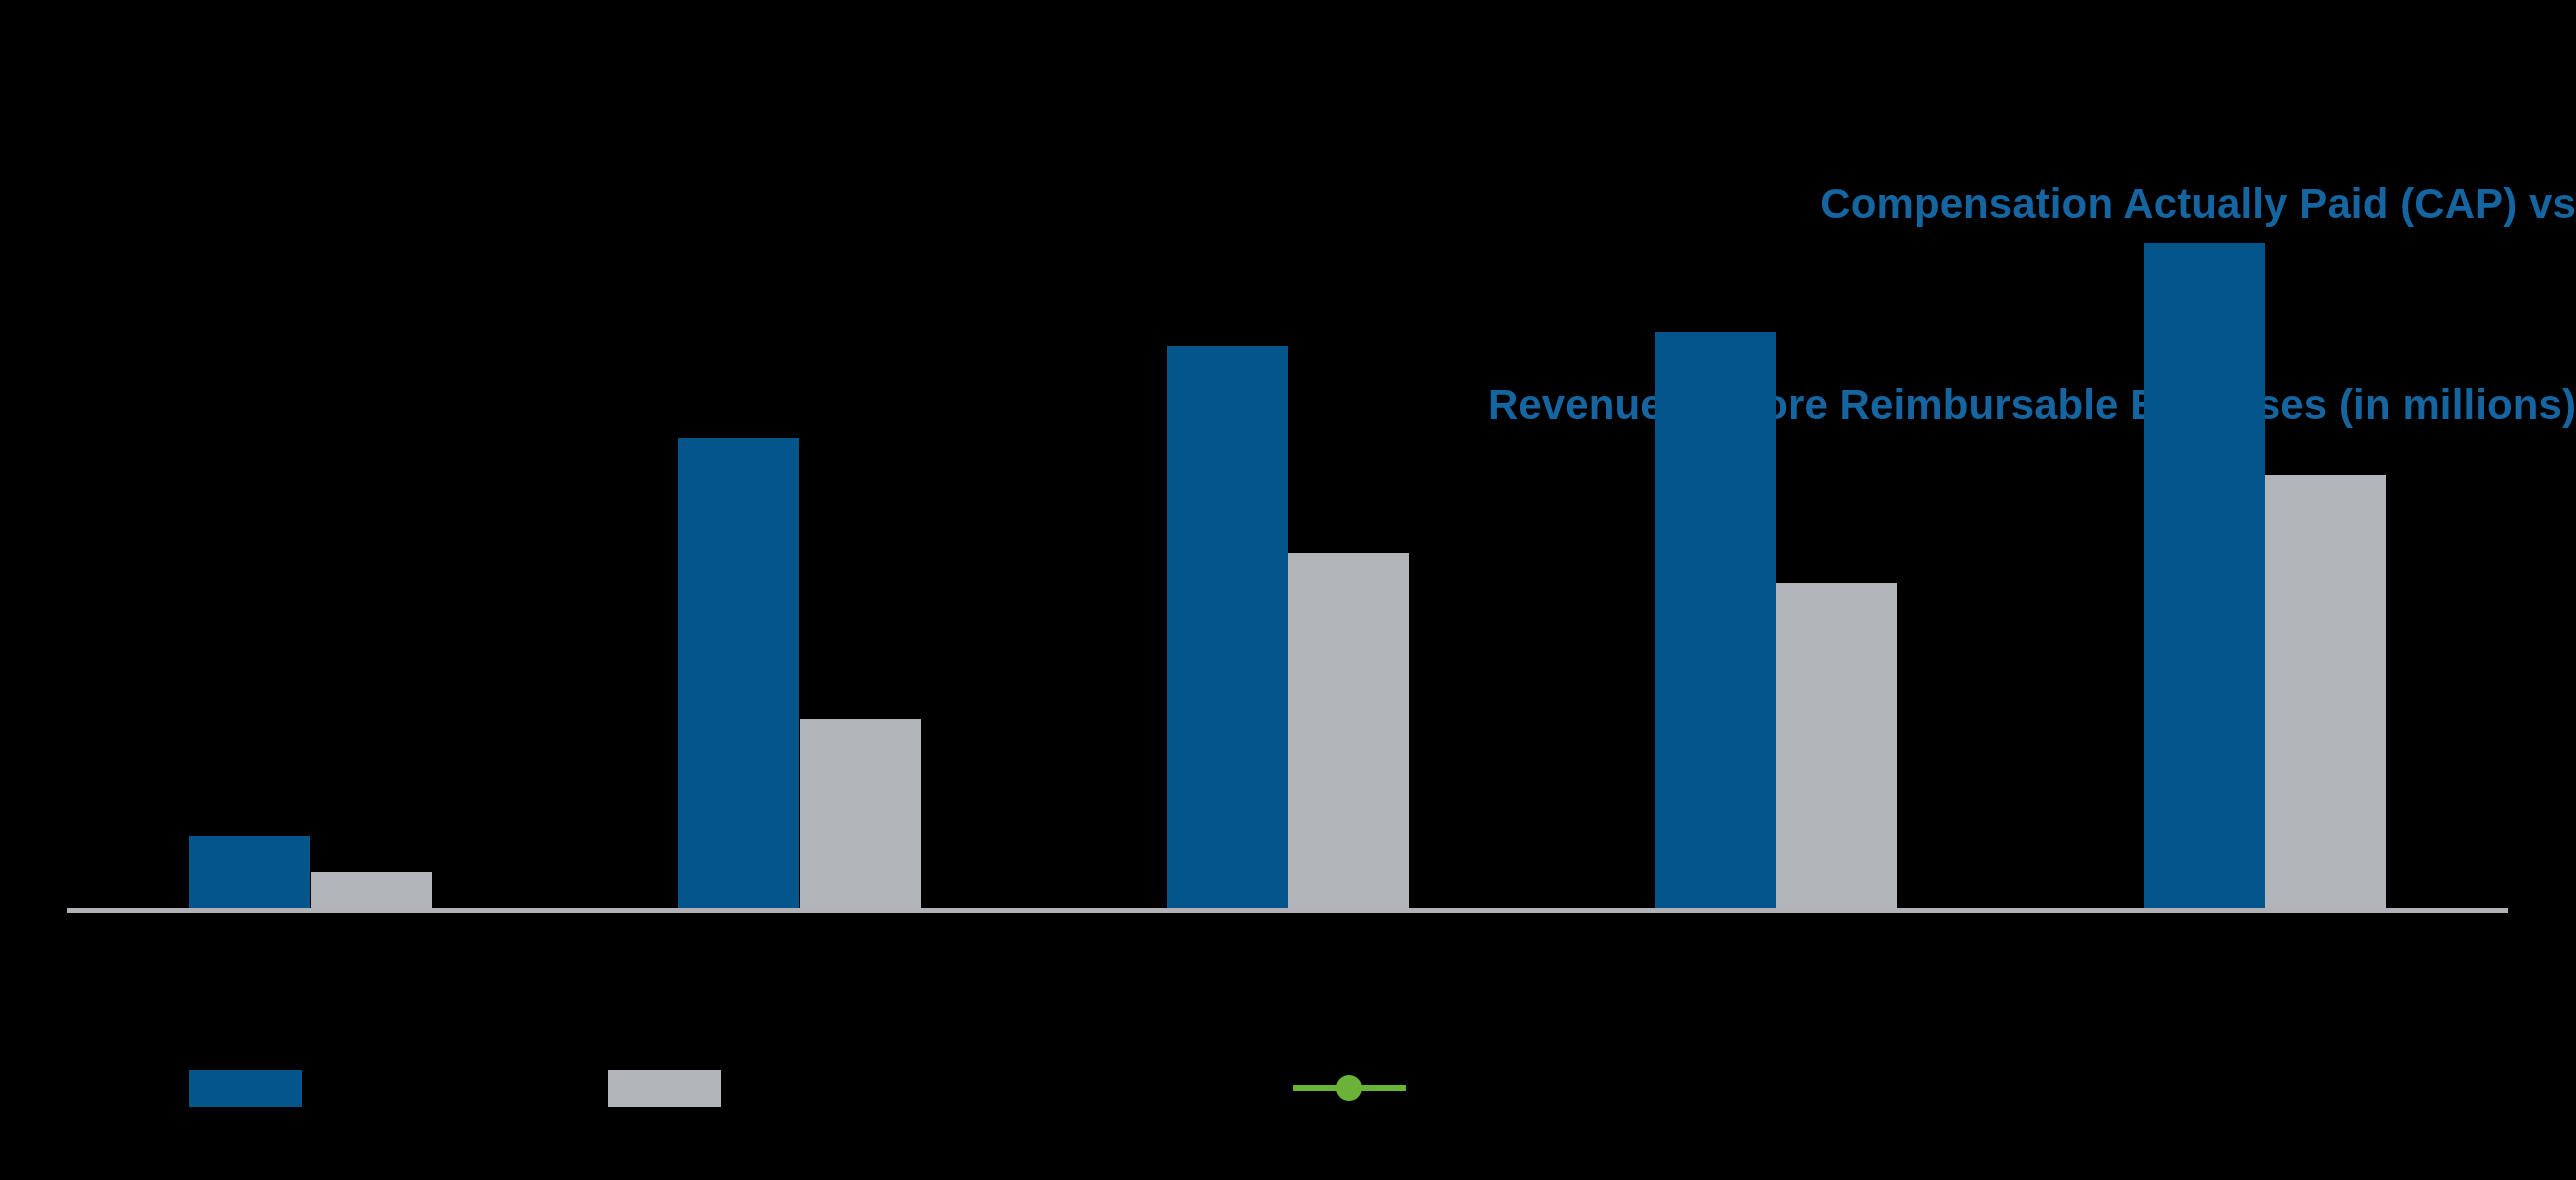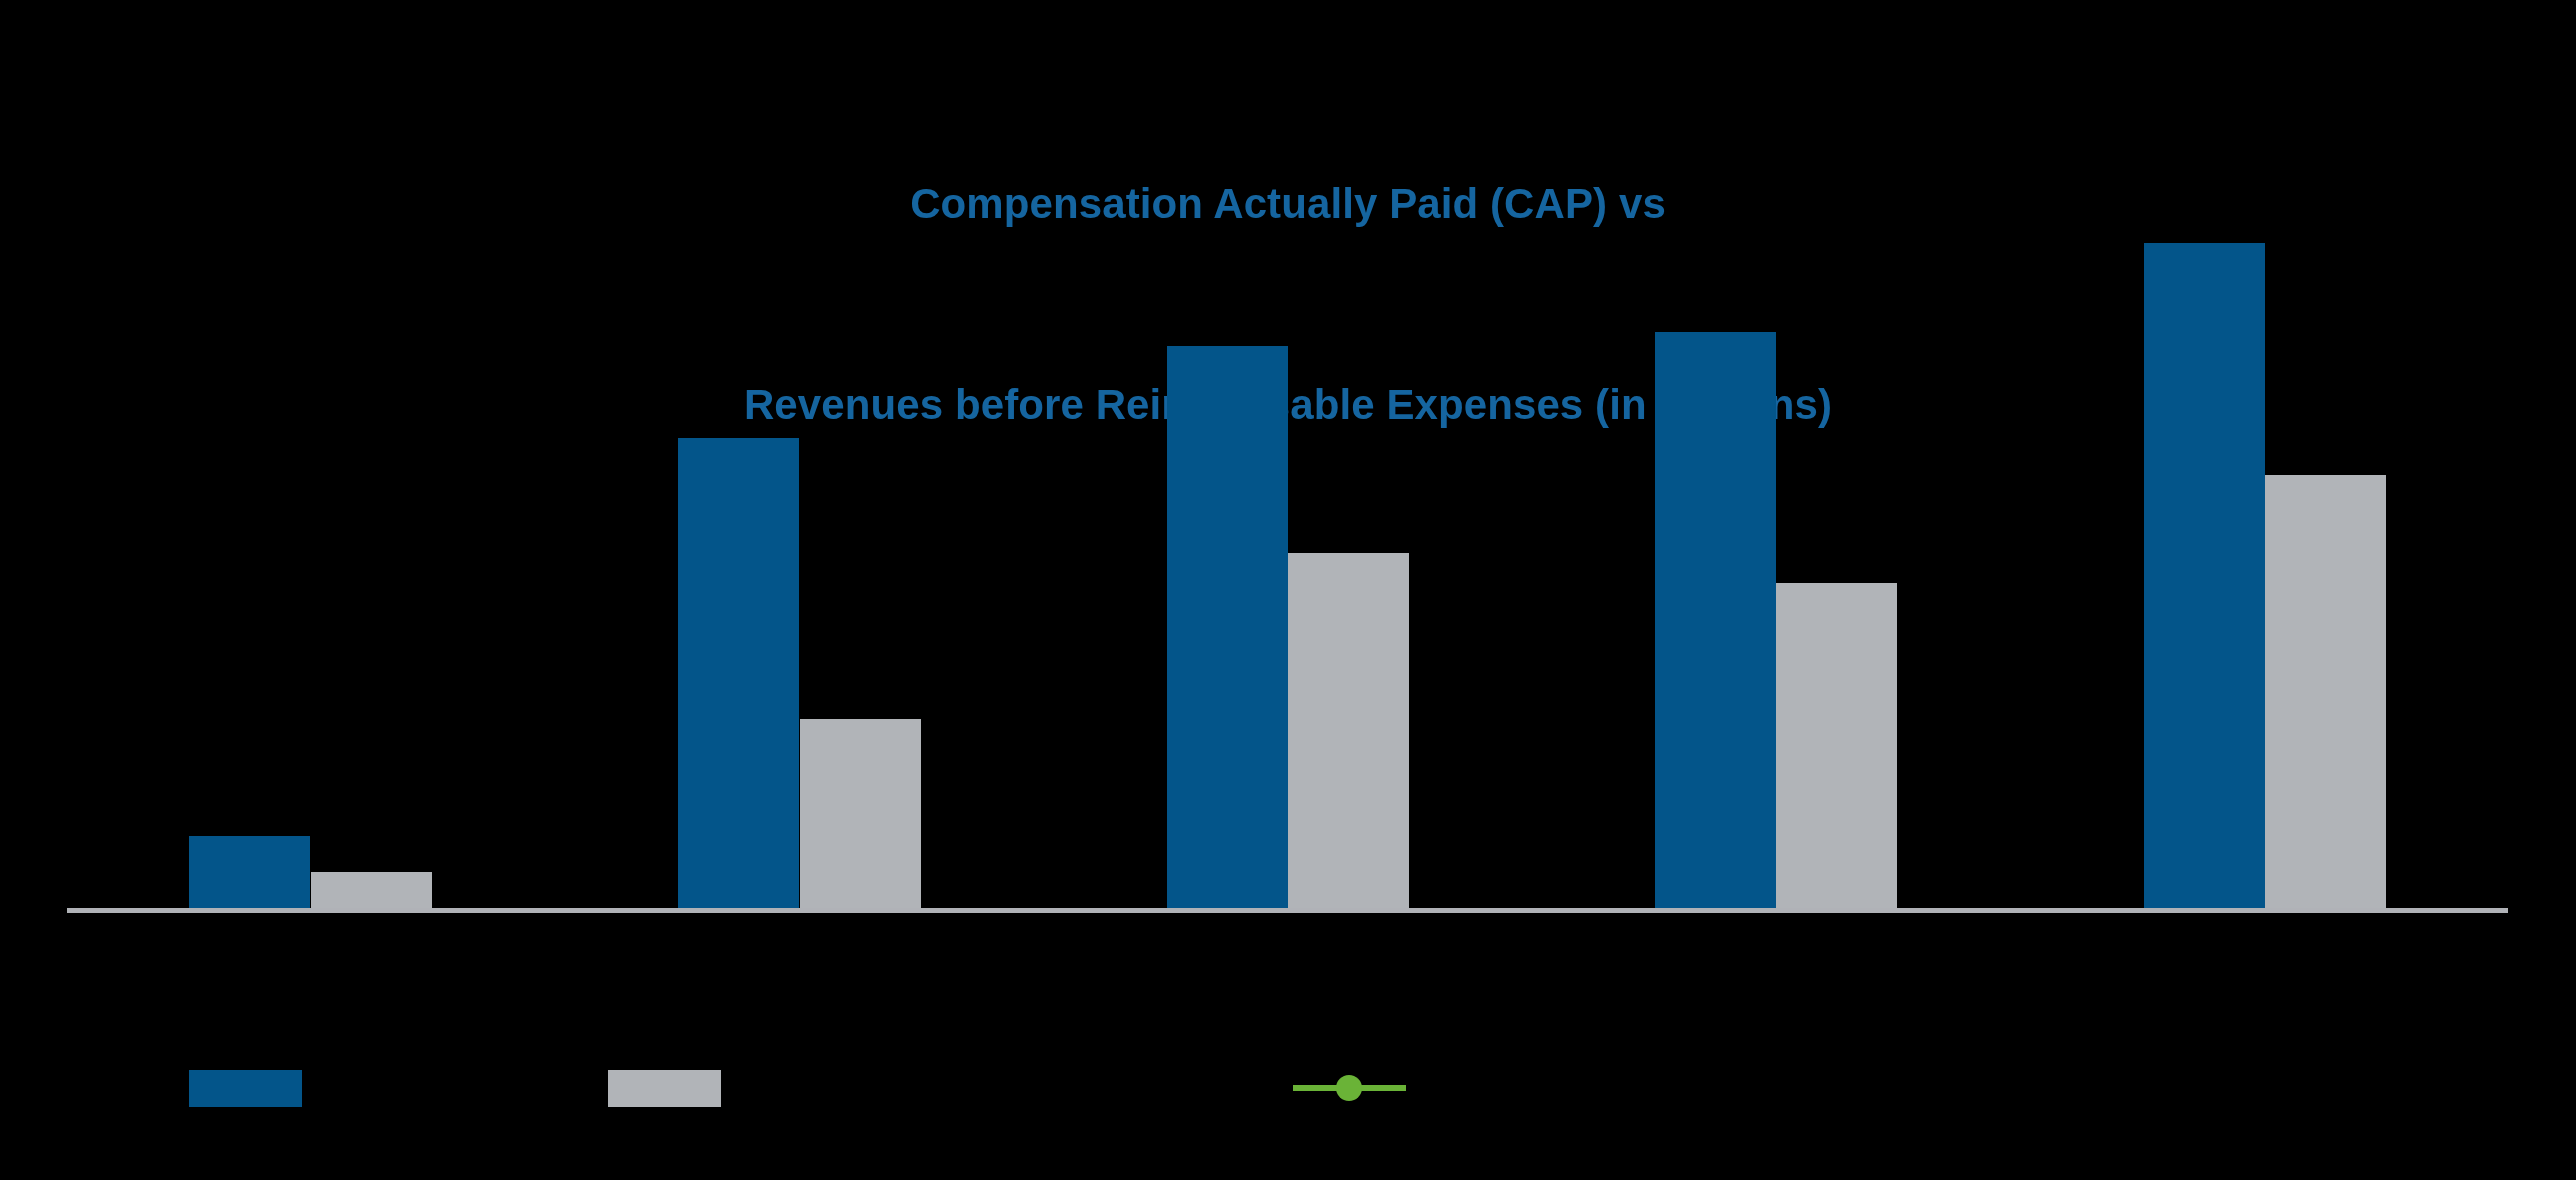--- a/index.html
+++ b/index.html
@@ -22,21 +22,21 @@
     height: 1181px;
     background: #000000;
   }
 
   
   #chart-title {
     position: absolute;
     left: 0;
     top: 36px;
     width: 2576px;
-    text-align: center;
+    text-align: right;
     color: #1565a0;
     font-size: 42px;
     font-weight: bold;
     line-height: 67px;
     letter-spacing: 0.1px;
     white-space: pre;
   }
   .title-line { display: block; }
 
   

